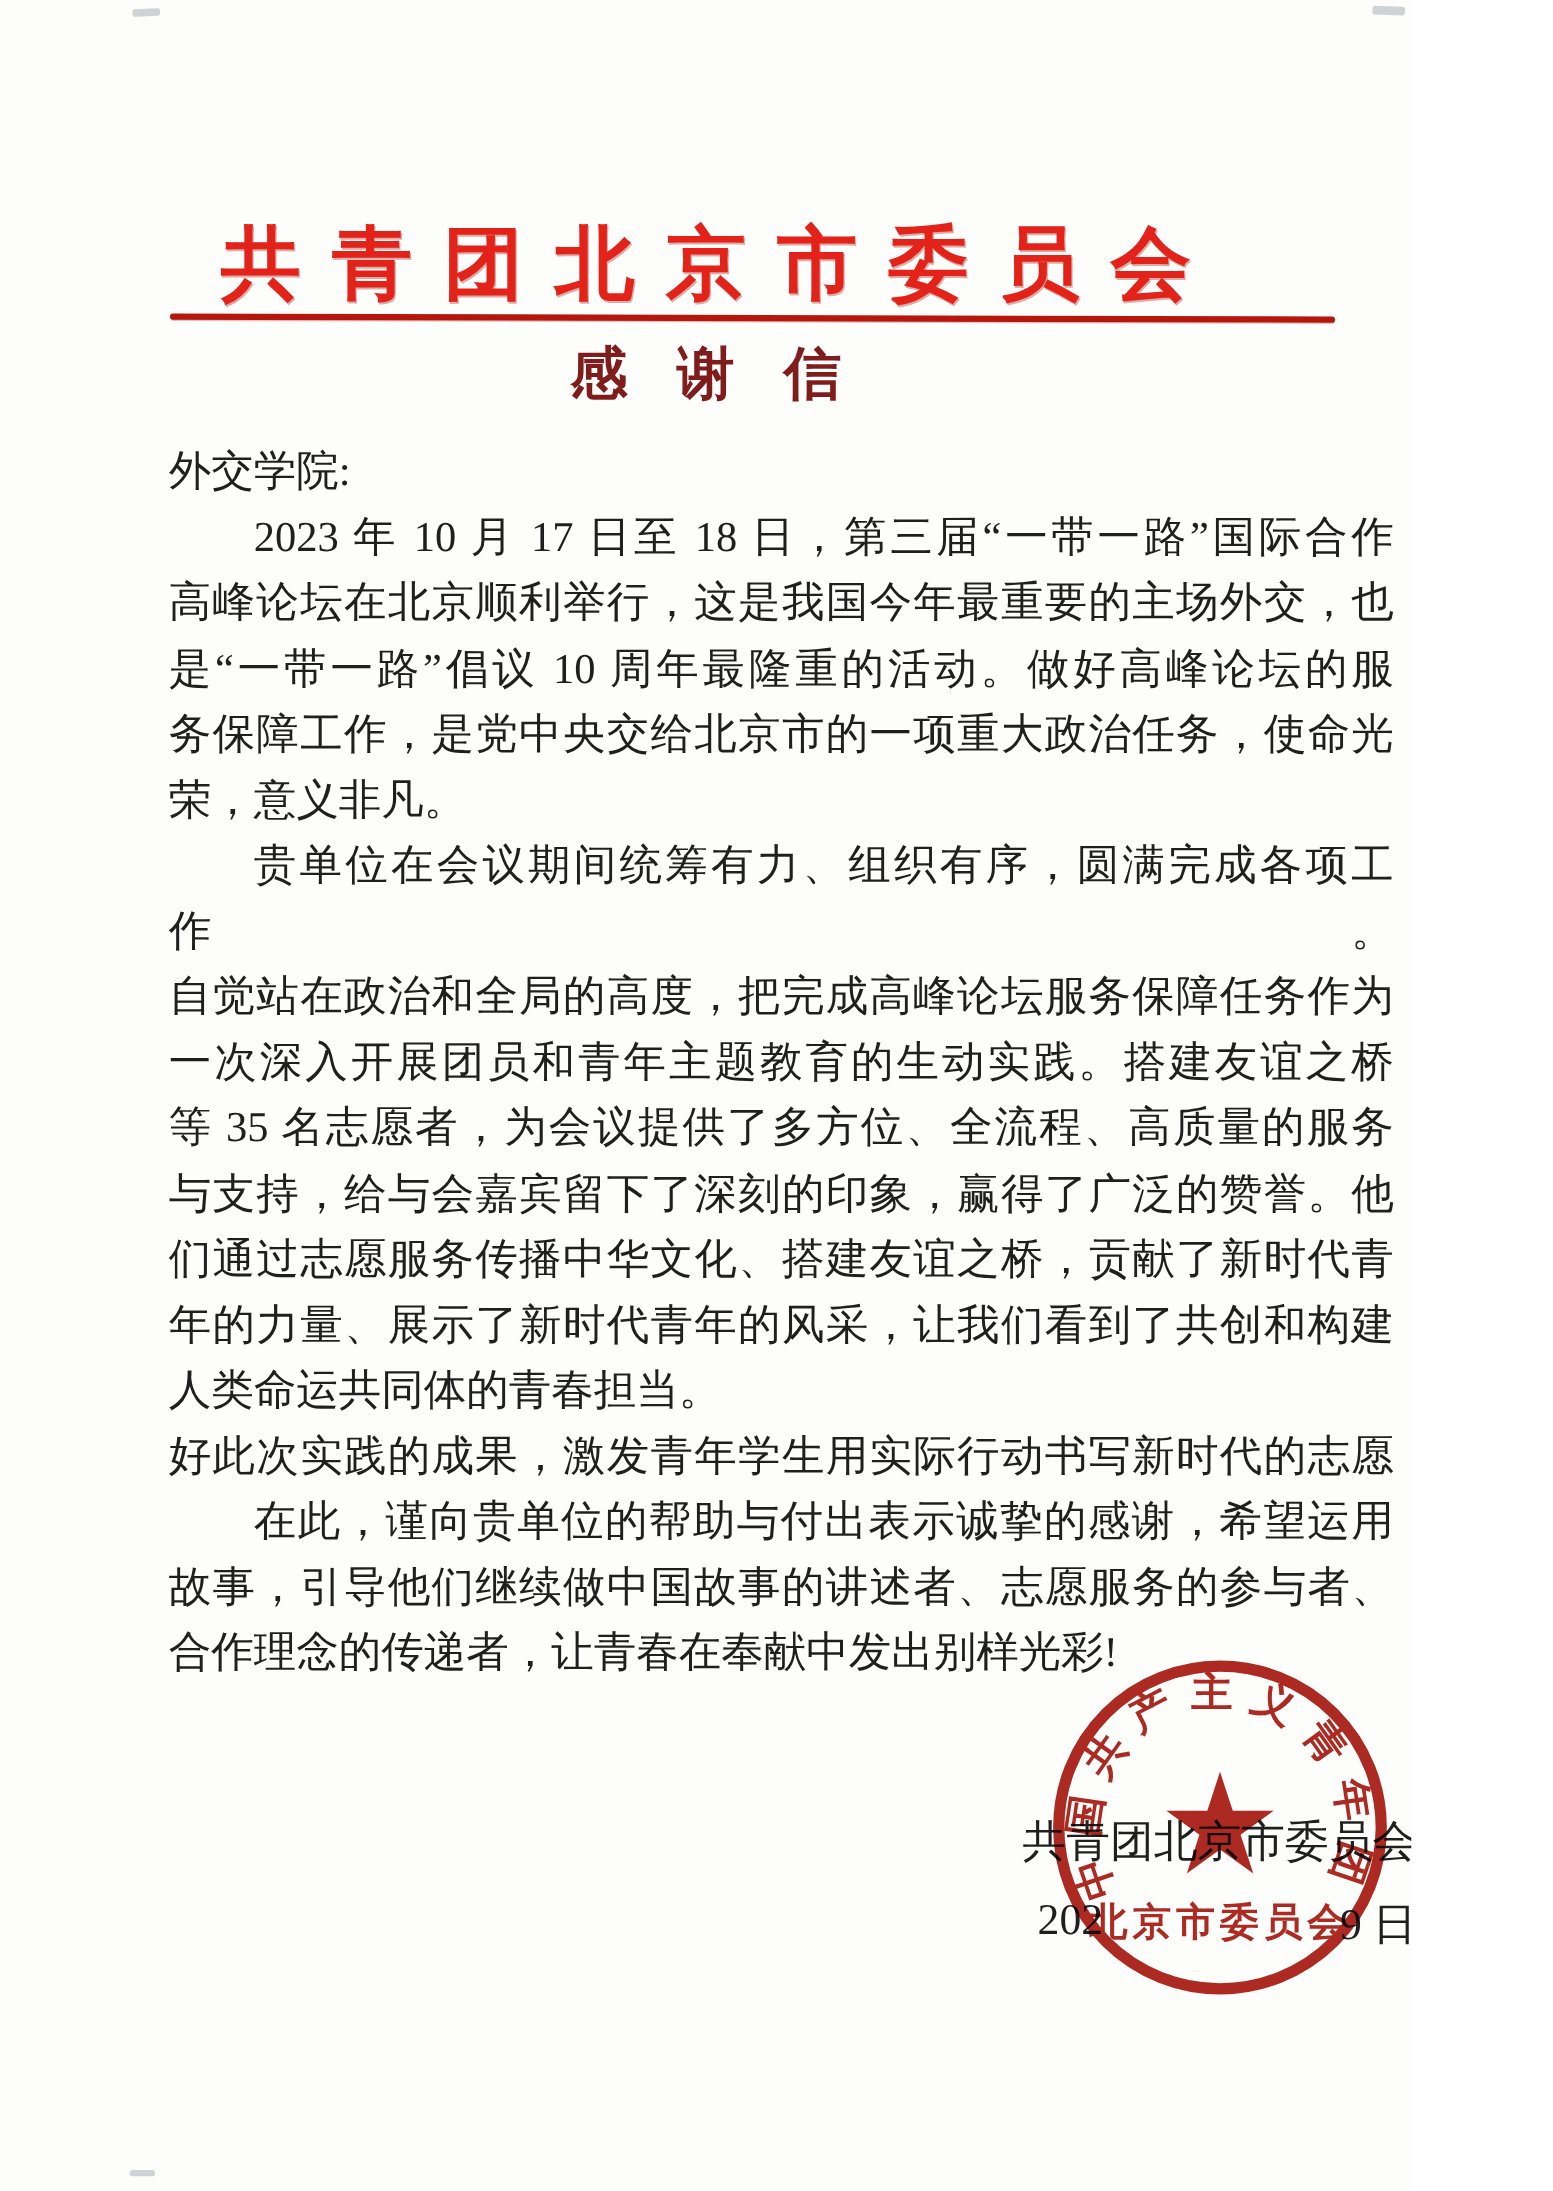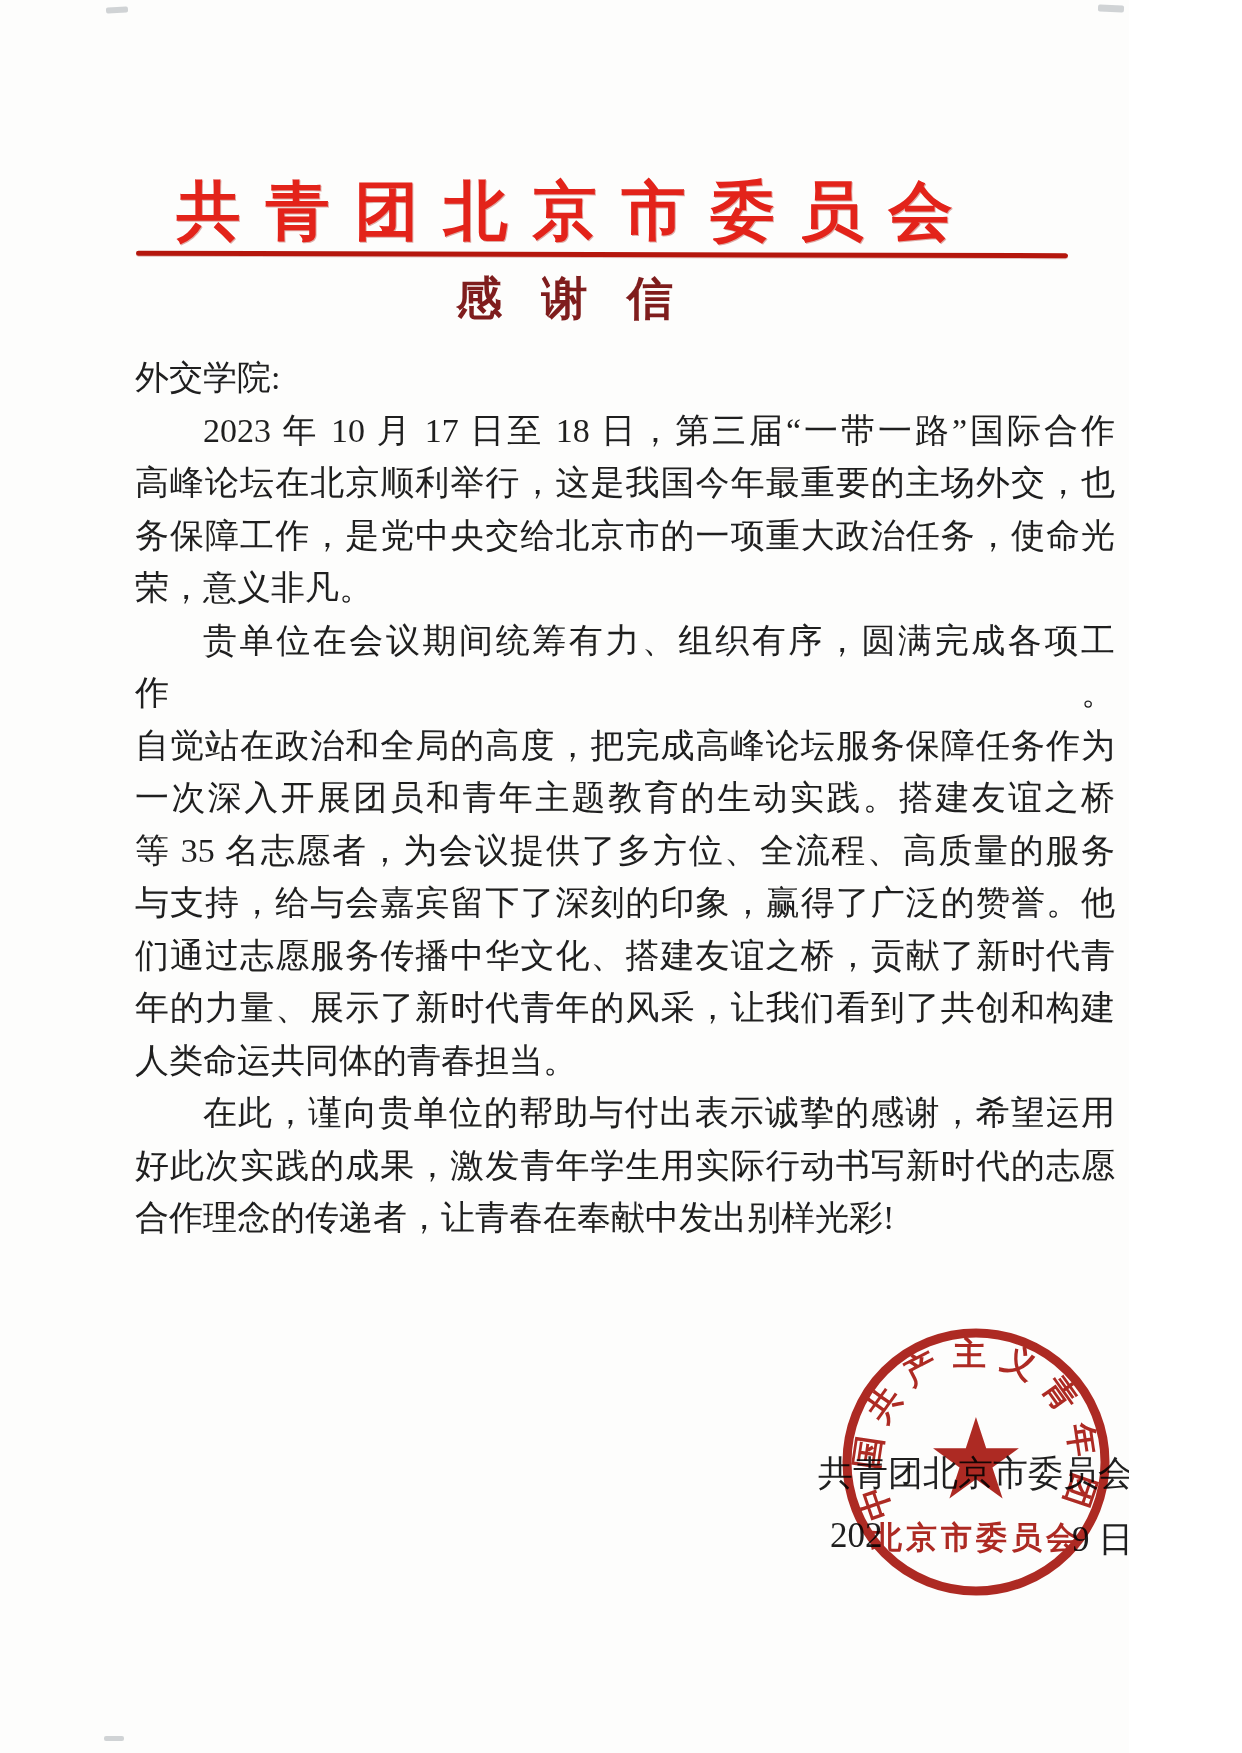--- a/index.html
+++ b/index.html
@@ -111,32 +111,34 @@
   <div class="artifact a3"></div>
 
   <div class="org">共青团北京市委员会</div>
   <div class="rule"></div>
   <div class="doc-title">感 谢 信</div>
 
   <div class="body">
     <div class="line salutation">外交学院:</div>
     <div class="line j indent">2023 年 10 月 17 日至 18 日，第三届“一带一路”国际合作</div>
     <div class="line j">高峰论坛在北京顺利举行，这是我国今年最重要的主场外交，也</div>
+    <div class="line j">是“一带一路”倡议 10 周年最隆重的活动。做好高峰论坛的服</div>
     <div class="line j">务保障工作，是党中央交给北京市的一项重大政治任务，使命光</div>
     <div class="line">荣，意义非凡。</div>
     <div class="line j indent">贵单位在会议期间统筹有力、组织有序，圆满完成各项工作。</div>
     <div class="line j">自觉站在政治和全局的高度，把完成高峰论坛服务保障任务作为</div>
     <div class="line j">一次深入开展团员和青年主题教育的生动实践。搭建友谊之桥</div>
     <div class="line j">等 35 名志愿者，为会议提供了多方位、全流程、高质量的服务</div>
     <div class="line j">与支持，给与会嘉宾留下了深刻的印象，赢得了广泛的赞誉。他</div>
     <div class="line j">们通过志愿服务传播中华文化、搭建友谊之桥，贡献了新时代青</div>
     <div class="line j">年的力量、展示了新时代青年的风采，让我们看到了共创和构建</div>
     <div class="line">人类命运共同体的青春担当。</div>
+    <div class="line j">好此次实践的成果，激发青年学生用实际行动书写新时代的志愿</div>
     <div class="line j indent">在此，谨向贵单位的帮助与付出表示诚挚的感谢，希望运用</div>
-    <div class="line j">好此次实践的成果，激发青年学生用实际行动书写新时代的志愿</div>
+    <div class="line j">故事，引导他们继续做中国故事的讲述者、志愿服务的参与者、</div>
     <div class="line">合作理念的传递者，让青春在奉献中发出别样光彩!</div>
   </div>
 
   <div class="signature">共青团北京市委员会</div>
 
   <div class="date">
     <span class="d-left">202</span>
     <span class="d-right">9 日</span>
   </div>
 

